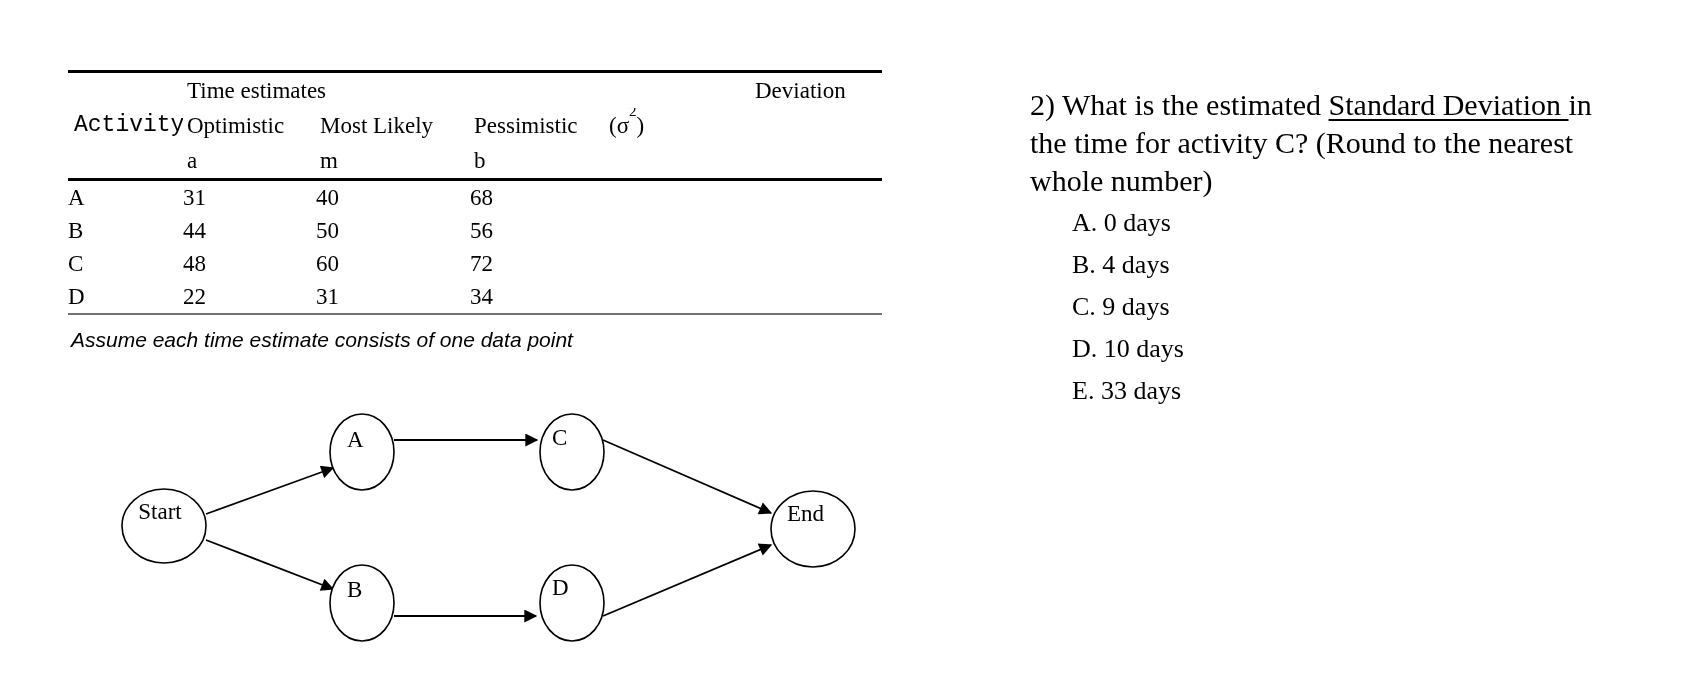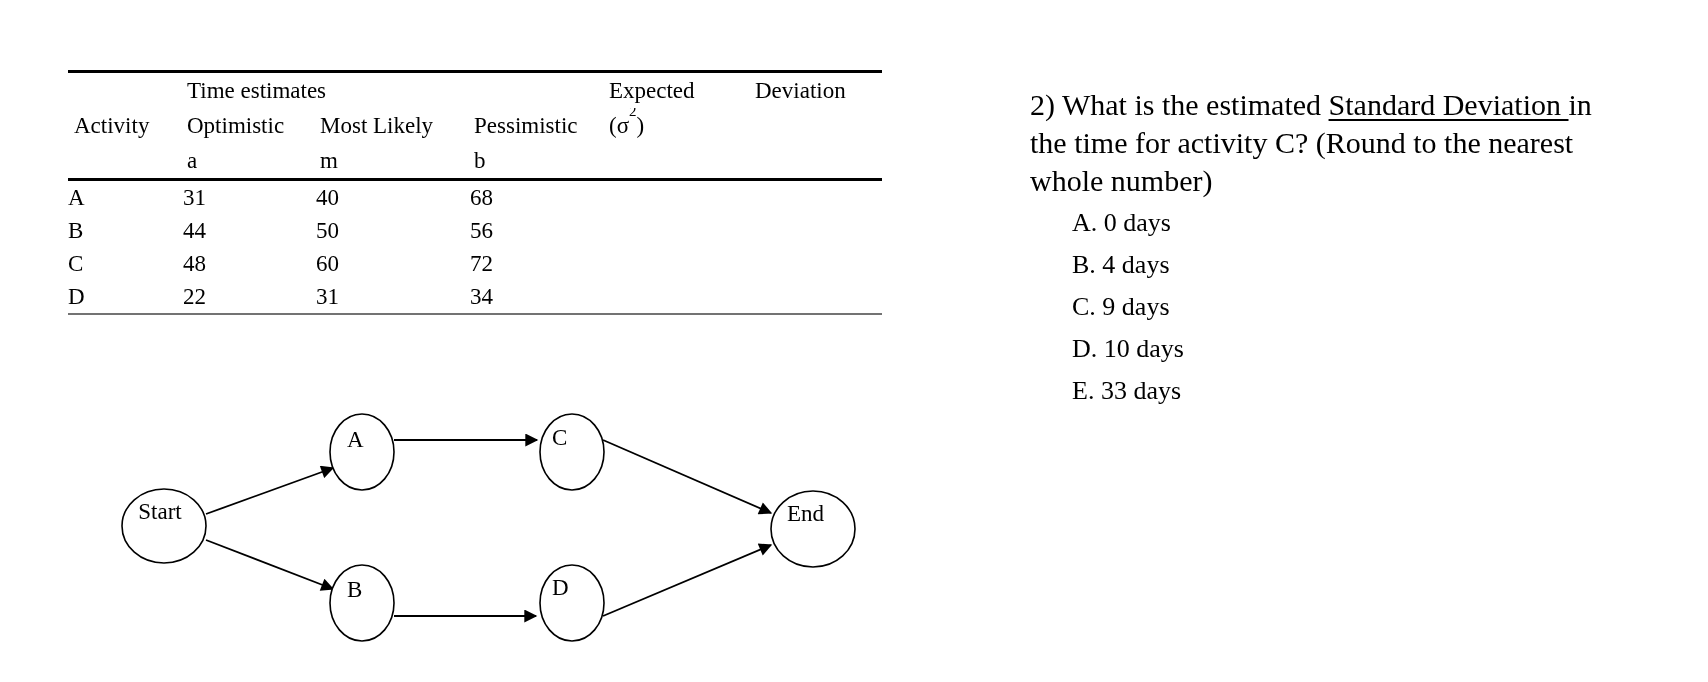--- a/index.html
+++ b/index.html
@@ -19,21 +19,21 @@
   }
   .thead { border-bottom:3px solid #000; }
   .hrow, .drow {
     display:grid;
     grid-template-columns:115px 133px 154px 135px 146px 131px;
   }
   .hrow { height:35px; line-height:35px; }
   .drow { height:33px; line-height:33px; }
   .c { overflow:hidden; white-space:nowrap; }
   .hrow .c { padding-left:4px; }
-  .hrow .c.c1 { padding-left:6px; }
+  .hrow .c.c1 { padding-left:6px;font-family:Liberation Mono, monospace; }
   .drow .c { padding-left:0; }
   .span3 { grid-column:2 / span 3; }
   .col5 { grid-column:5; }
   .col6 { grid-column:6; }
   sup.v {
     font-size:15px; line-height:0;
     position:relative; top:-8px;
   }
 
   
@@ -69,21 +69,20 @@
 </head>
 <body>
 
 <div class="page">
 
   <div class="tbl">
     <div class="thead">
       <div class="hrow">
         <div class="c c1"></div>
         <div class="c span3">Time estimates</div>
-        <div class="c col5">Expected</div>
         <div class="c col6">Deviation</div>
       </div>
       <div class="hrow">
         <div class="c c1">Activity</div>
         <div class="c">Optimistic</div>
         <div class="c">Most Likely</div>
         <div class="c">Pessimistic</div>
         <div class="c"><span>(σ</span><sup class="v">2</sup><span>)</span></div>
       </div>
       <div class="hrow">
@@ -124,20 +123,21 @@
         <div class="c">D</div>
         <div class="c">22</div>
         <div class="c">31</div>
         <div class="c">34</div>
         <div class="c"></div>
         <div class="c"></div>
       </div>
     </div>
   </div>
 
+  <div class="note">Assume each time estimate consists of one data point</div>
 
   <div class="question">
     <div class="q-line"><span>2) What is the estimated </span><span class="u">Standard Deviation </span><span>in</span></div>
     <div class="q-line">the time for activity C? (Round to the nearest</div>
     <div class="q-line">whole number)</div>
   </div>
 
   <div class="options">
     <div class="opt">A. 0 days</div>
     <div class="opt">B. 4 days</div>

